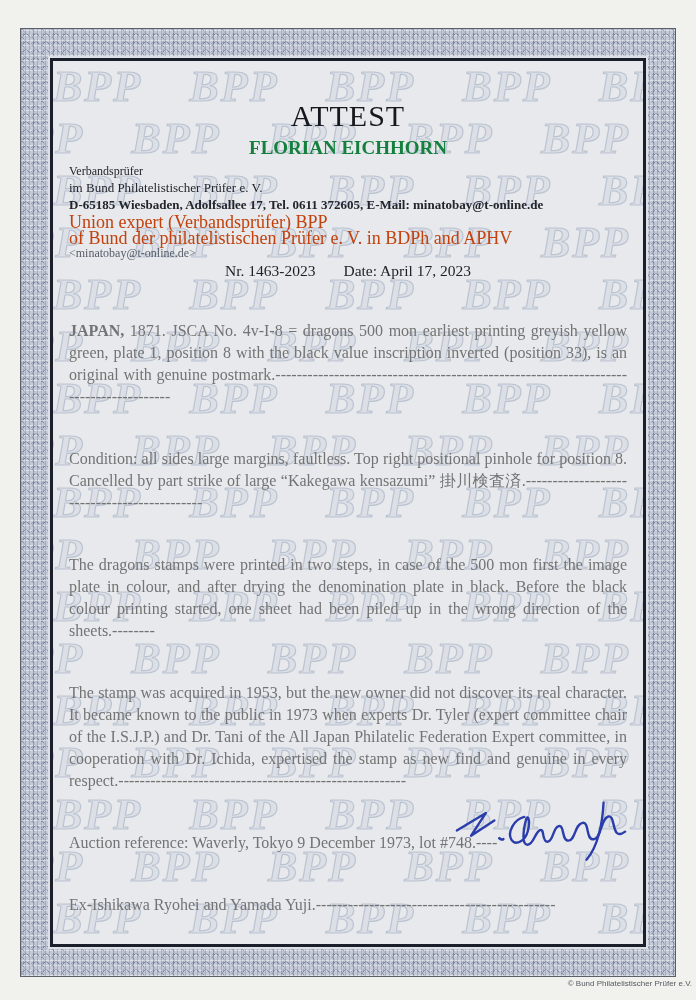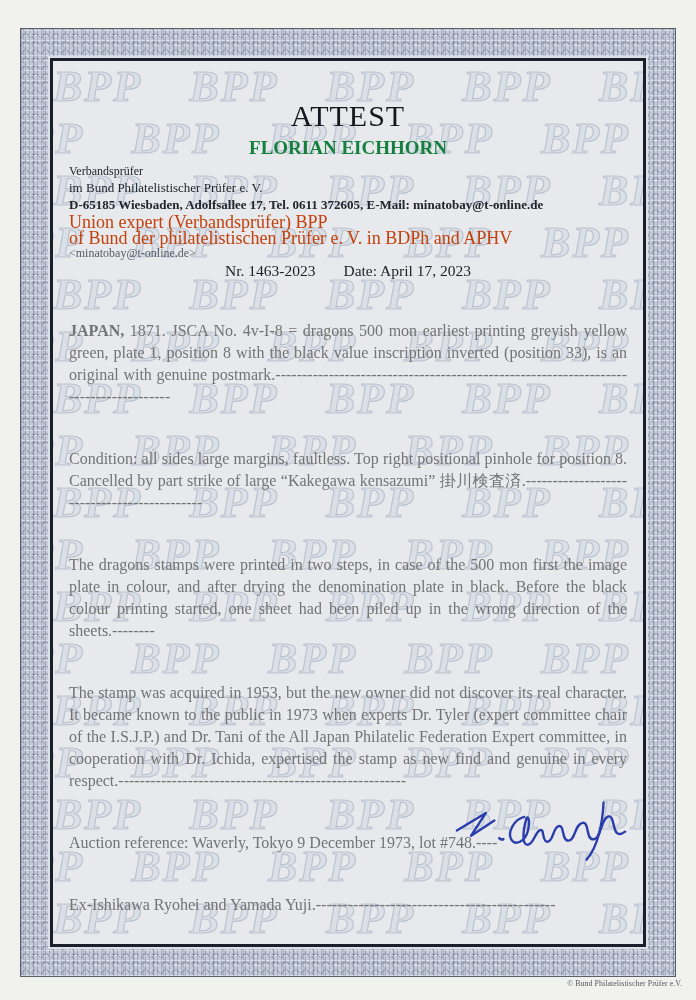--- a/index.html
+++ b/index.html
@@ -134,23 +134,23 @@
   .signature {
     position: absolute;
     right: 6px;
     bottom: 72px;
     width: 190px;
     height: 80px;
     transform: rotate(-3deg);
   }
   .copyright {
     position: absolute;
-    right: 14px;
+    right: 4px;
     top: 979px;
-    font-family: Liberation Serif, serif;
+    font-family: Liberation Sans, sans-serif;
     font-size: 8px;
     color: #565a60;
   }
 </style>
 </head>
 <body>
 
 <div class="certificate">
   <div class="inner">
     <div class="watermark">

